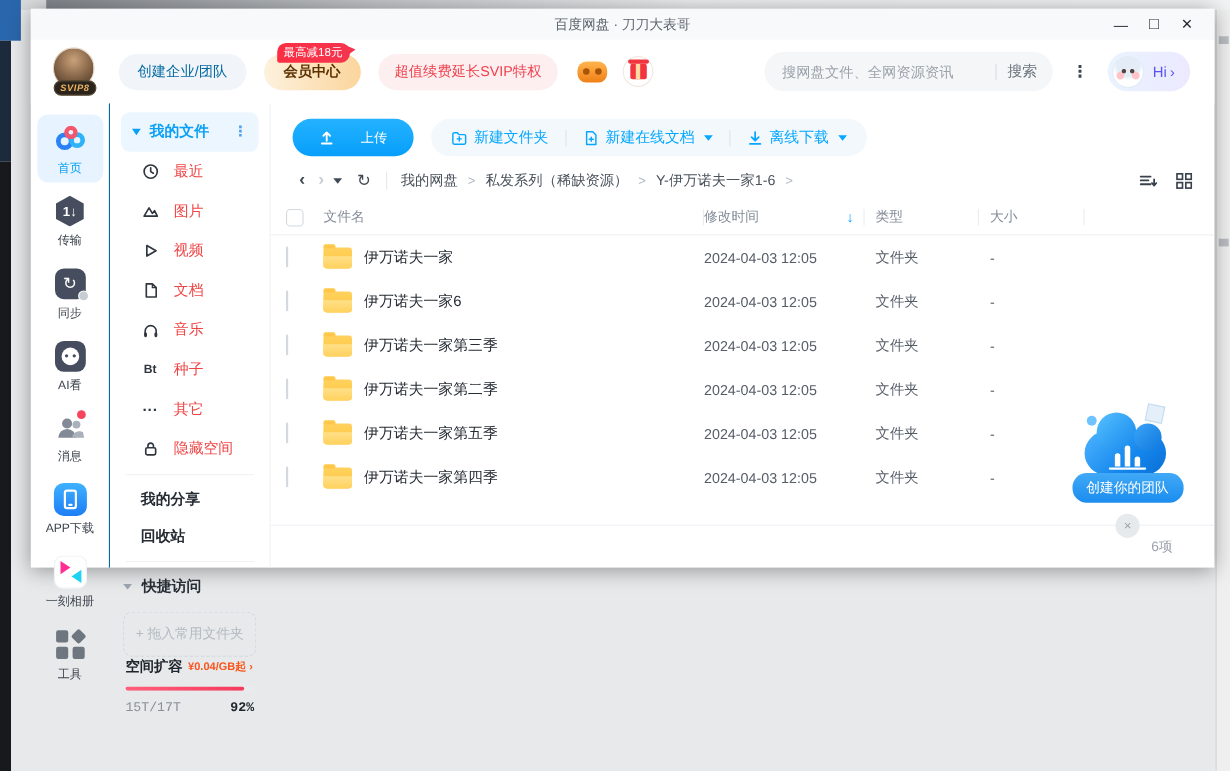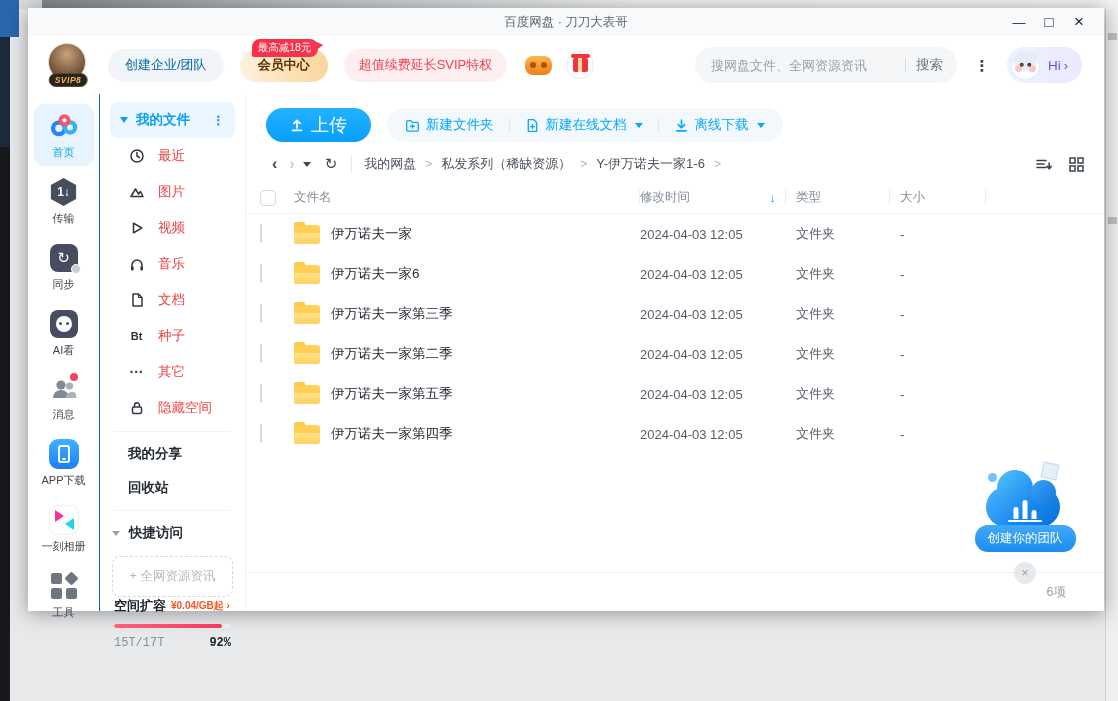--- a/index.html
+++ b/index.html
@@ -11,21 +11,21 @@
     background:linear-gradient(90deg,#82868c 0%,#c3c6c9 28%,#eceeef 55%,#f2f3f4 100%); }
   .bg-tile { position:absolute; left:18px; top:0; width:24px; height:9px; background:#d9dbdd; }
   .bg-left-blue { position:absolute; left:0; top:0; width:19px; height:37px; background:#2a66ab; }
   .bg-left-navy { position:absolute; left:0; top:37px; width:10px; height:110px; background:#1d2a3b; }
   .bg-left-black { position:absolute; left:0; top:147px; width:10px; height:554px; background:#17191d; }
   .bg-right-sliver { position:absolute; right:0; top:9px; width:13px; bottom:0;
     background:#efefef; border-left:1px solid #cfd1d3; }
   .bg-right-sliver .frag { position:absolute; left:2px; width:9px; height:7px; background:#b9bcc0; }
 
   
-  .window { position:absolute; left:28px; top:8px; width:1076px; height:603px;
+  .window { position:absolute; left:28px; top:8px; width:1076px; height:508px;
     background:#fff; box-shadow:0 2px 18px rgba(0,0,0,.38); display:flex; flex-direction:column; }
 
   
   .titlebar { height:28px; background:#f7f9fa; display:flex; align-items:center;
     justify-content:center; position:relative; flex:none; }
   .titlebar .title { font-size:12.5px; color:#5d656f; }
   .win-controls { position:absolute; right:10px; top:0; height:28px; display:flex; align-items:center; }
   .win-btn { width:30px; height:28px; display:flex; align-items:center; justify-content:center;
     color:#23282e; font-size:13px; cursor:default; }
   .win-btn.max { font-size:15px; margin-top:-1px; }
@@ -154,21 +154,21 @@
   .usage-track { height:4px; background:#e9ecef; border-radius:2px; margin:9px 0 8px; overflow:hidden; }
   .usage-fill { height:100%; background:linear-gradient(90deg,#ff5f7a,#f43b5c); border-radius:2px; }
   .usage-row { display:flex; justify-content:space-between; align-items:center;font-family:Liberation Mono, monospace; }
   .usage-text { font-size:12px; color:#8a9199; }
   .usage-pct { font-size:12px; font-weight:bold; color:#20262e; }
 
   
   .main { flex:1; display:flex; flex-direction:column; min-width:0; }
   .toolbar { height:52px; display:flex; align-items:center; padding:10px 20px 0 20px; flex:none; }
   .btn-upload { height:34px; border-radius:17px; background:linear-gradient(180deg,#24b2ff,#079ffb);
-    color:#fff; font-size:18px; display:flex; align-items:center; padding:0 24px; gap:7px; cursor:default;text-align:center; }
+    color:#fff; font-size:12px; display:flex; align-items:center; padding:0 24px; gap:24px; cursor:default;text-align:center; }
   .btn-group { height:34px; border-radius:17px; background:#f2f8fc; display:flex; align-items:center;
     margin-left:16px; padding:0 16px; }
   .grp-item { display:flex; align-items:center; gap:6px; color:#06a7ff; font-size:13.5px; cursor:default; padding:0 2px; }
   .grp-divider { width:1px; height:15px; background:#dbe6ee; margin:0 13px; }
   .caret-down { width:0; height:0; border-left:4px solid transparent; border-right:4px solid transparent;
     border-top:5px solid #06a7ff; margin-left:2px; }
   .navrow { height:36px; display:flex; align-items:center; padding:0 20px; flex:none; }
   .nav-arrow { font-size:16px; color:#3f4853; font-weight:bold; padding:0 6px; cursor:default; }
   .nav-arrow.fwd { color:#c9ced4; }
   .nav-caret { width:0; height:0; border-left:4px solid transparent; border-right:4px solid transparent;
@@ -395,35 +395,35 @@
         <span class="sicon">
           <svg width="16" height="16" viewBox="0 0 16 16">
               <path d="M4.5 3.2 L12.8 8 L4.5 12.8 Z" fill="none" stroke="#30363f" stroke-width="1.5" stroke-linejoin="round"></path>
             </svg>
         </span>
         <span class="slbl">视频</span>
       </div>
       <div class="side-item">
         <span class="sicon">
           <svg width="16" height="16" viewBox="0 0 16 16">
+              <path d="M4 2 h5.5 L13 5.5 V14 H4 Z" fill="none" stroke="#30363f" stroke-width="1.5" stroke-linejoin="round"></path>
+              <path d="M9.5 2 V5.5 H13" fill="none" stroke="#30363f" stroke-width="1.2"></path>
+            </svg>
+        </span>
+        <span class="slbl">文档</span>
+      </div>
+      <div class="side-item">
+        <span class="sicon">
+          <svg width="16" height="16" viewBox="0 0 16 16">
               <path d="M3 12 V9 a5 5 0 0 1 10 0 v3" fill="none" stroke="#30363f" stroke-width="1.5" stroke-linecap="round"></path>
               <rect x="2" y="10.3" width="2.6" height="4.2" rx="1.2" fill="#30363f"></rect>
               <rect x="11.4" y="10.3" width="2.6" height="4.2" rx="1.2" fill="#30363f"></rect>
             </svg>
         </span>
         <span class="slbl">音乐</span>
-      </div>
-      <div class="side-item">
-        <span class="sicon">
-          <svg width="16" height="16" viewBox="0 0 16 16">
-              <path d="M4 2 h5.5 L13 5.5 V14 H4 Z" fill="none" stroke="#30363f" stroke-width="1.5" stroke-linejoin="round"></path>
-              <path d="M9.5 2 V5.5 H13" fill="none" stroke="#30363f" stroke-width="1.2"></path>
-            </svg>
-        </span>
-        <span class="slbl">文档</span>
       </div>
       <div class="side-item">
         <span class="sicon">Bt</span>
         <span class="slbl">种子</span>
       </div>
       <div class="side-item">
         <span class="sicon" style="font-size:14px">···</span>
         <span class="slbl">其它</span>
       </div>
       <div class="side-item">
@@ -438,21 +438,21 @@
 
       <div class="side-divider"></div>
       <div class="side-section">我的分享</div>
       <div class="side-section">回收站</div>
       <div class="side-divider"></div>
 
       <div class="quick">
         <span class="tri"></span>
         <span class="qlbl">快捷访问</span>
       </div>
-      <div class="dropzone">+ 全网资源资讯</div>
+      <div class="dropzone">+ 拖入常用文件夹</div>
 
       <div class="side-spacer"></div>
 
       <div class="expand-block">
         <div class="expand-row">
           <span class="expand-label">空间扩容</span>
           <span class="expand-price">¥0.04/GB起 ›</span>
         </div>
         <div class="usage-track">
           <div class="usage-fill" style="width:92%"></div>

